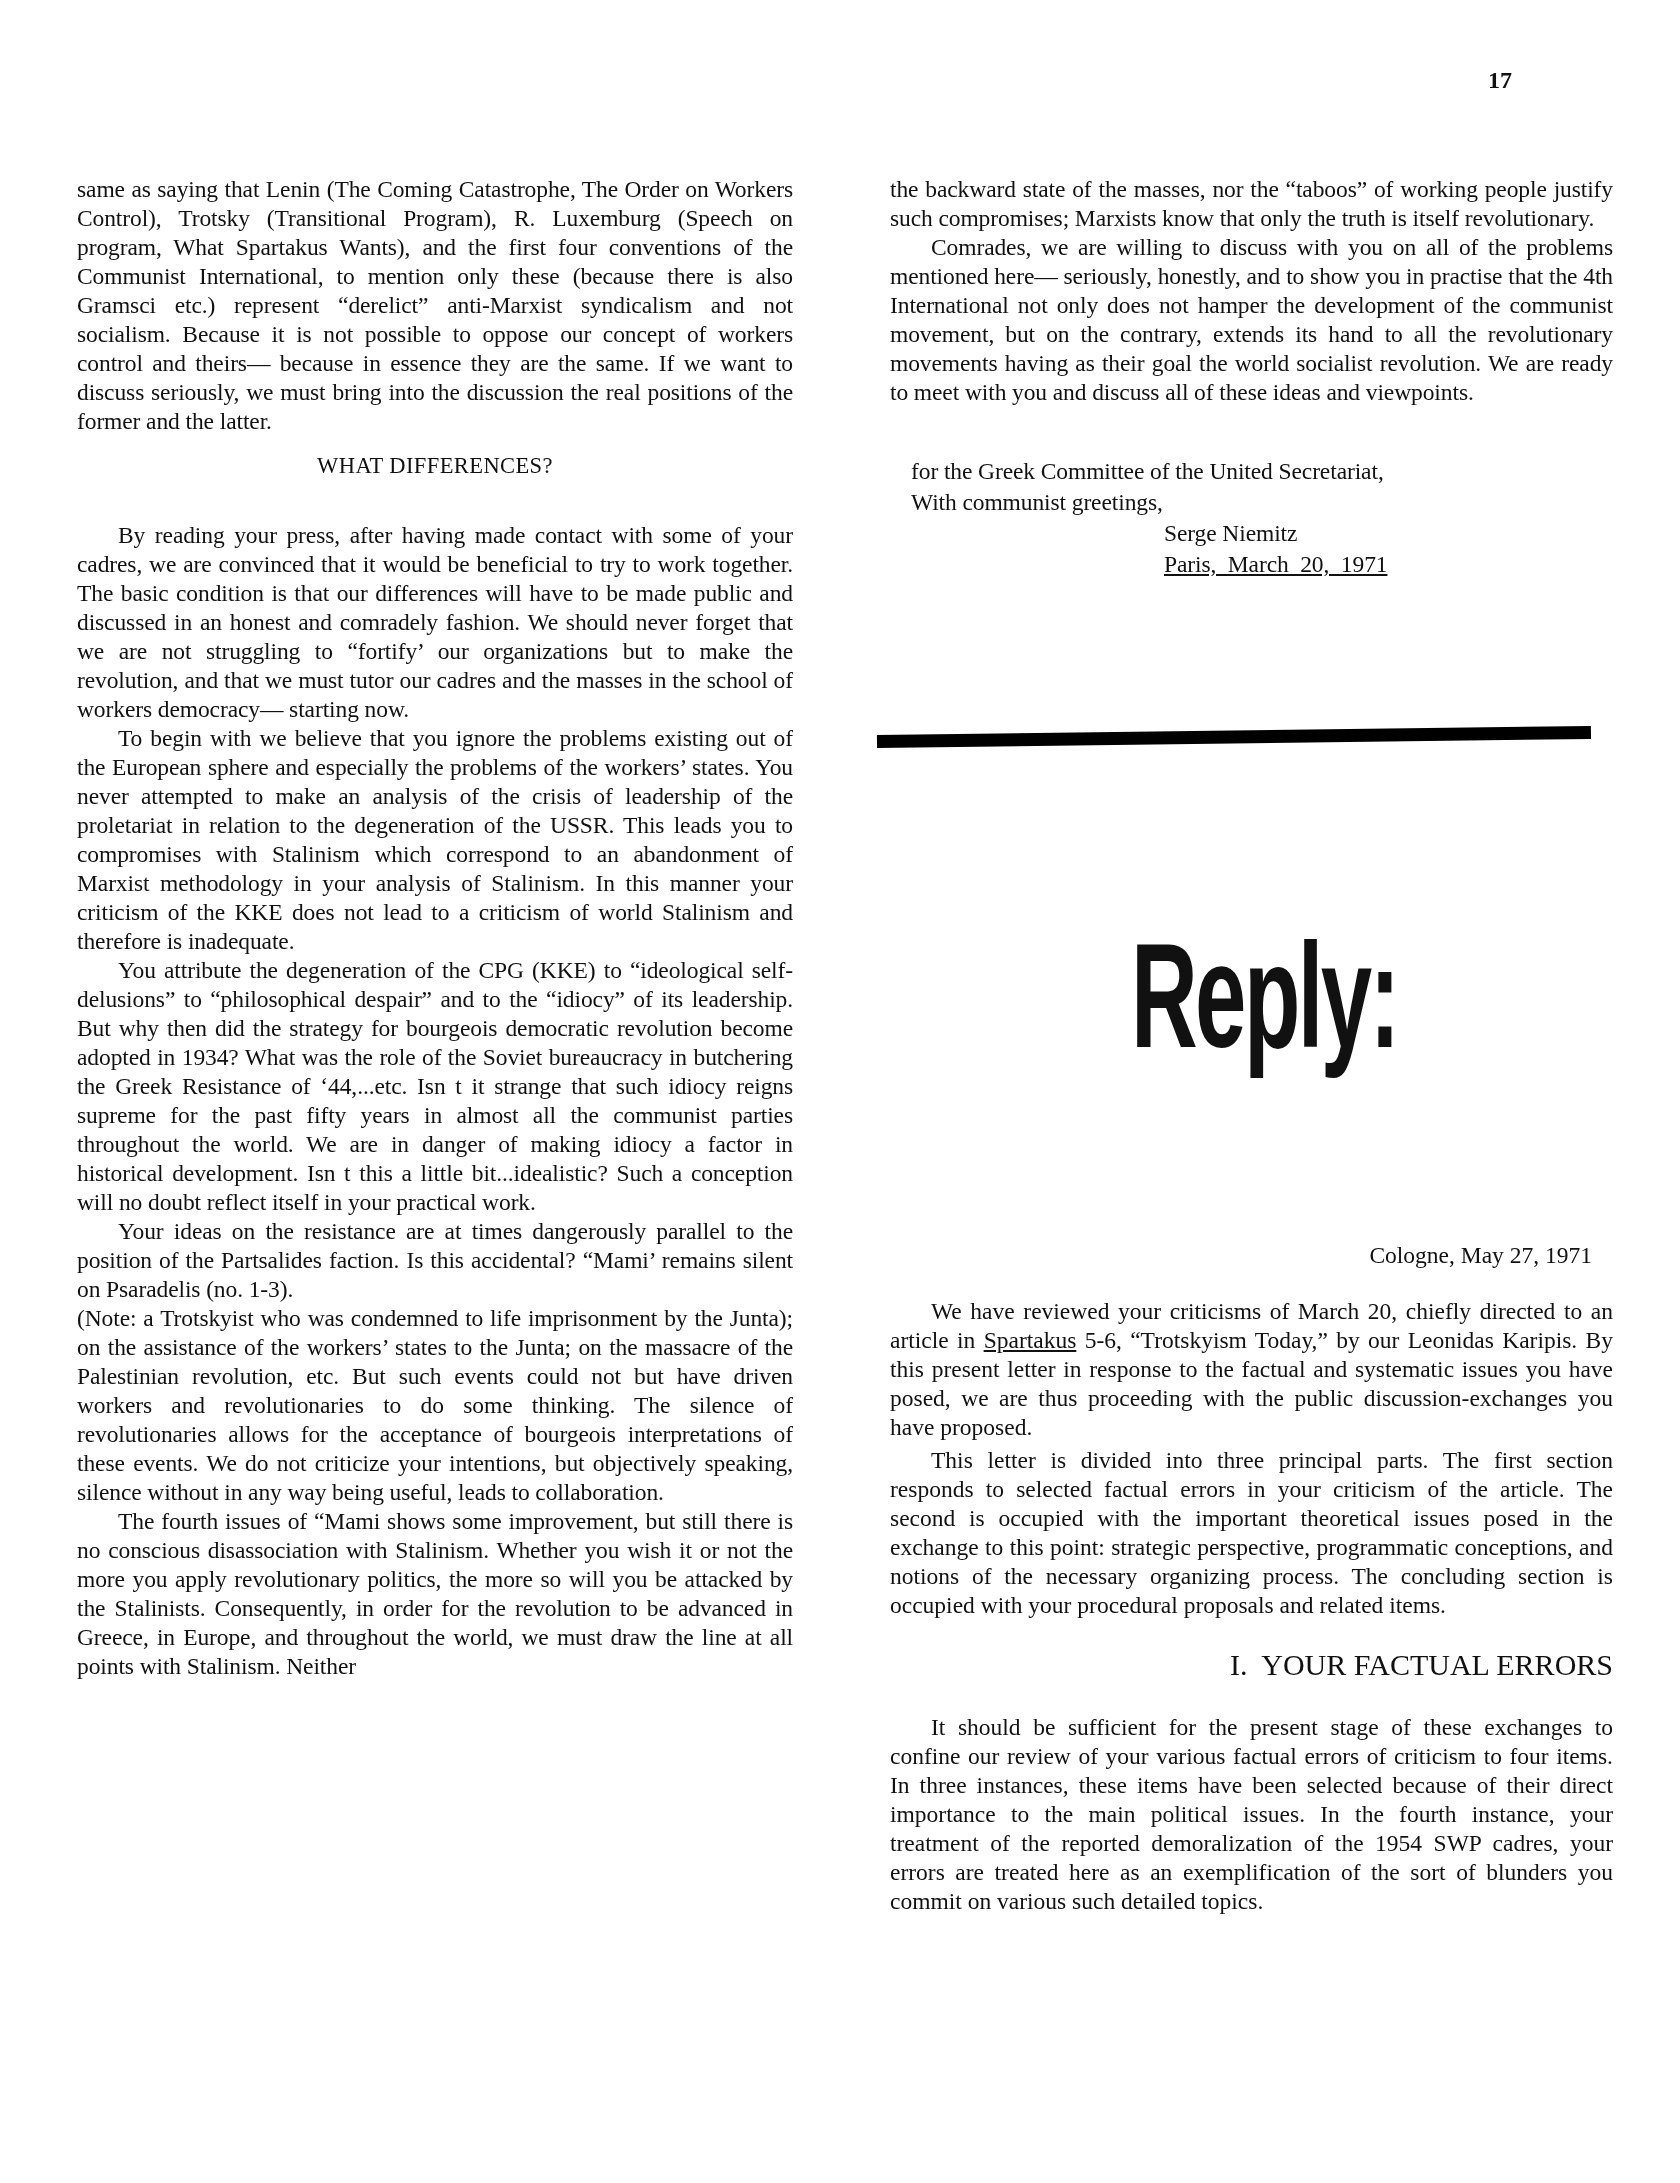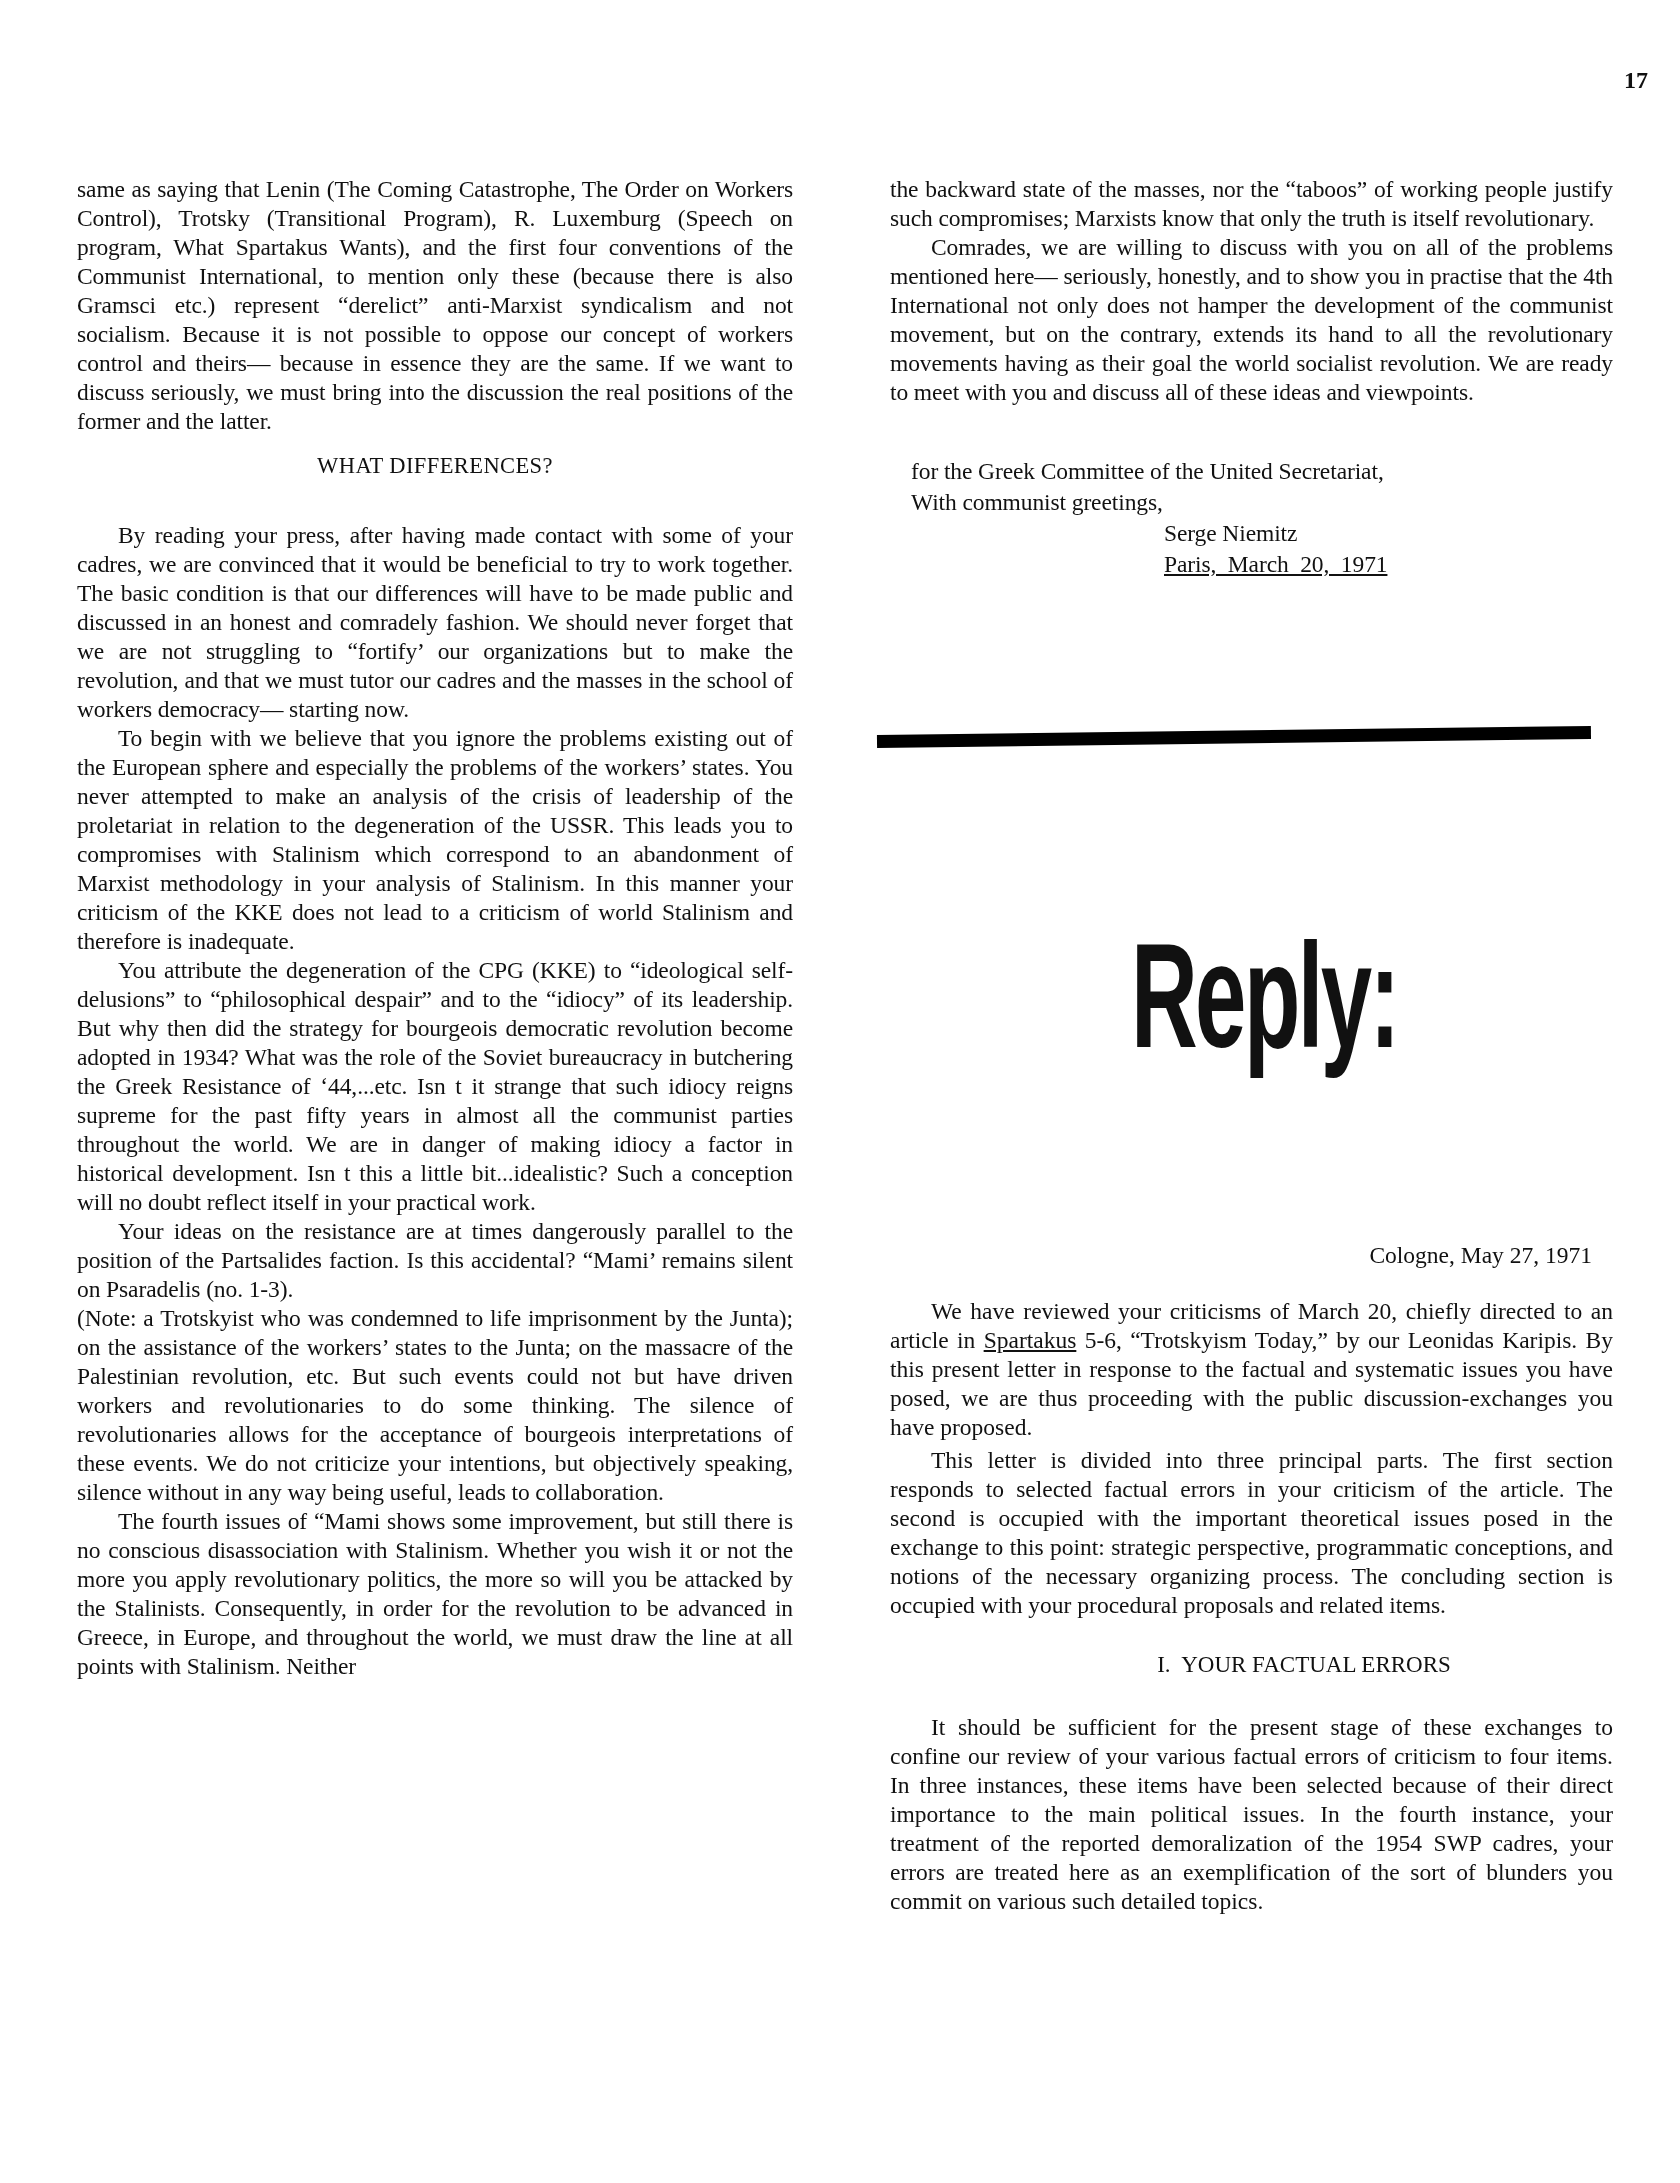--- a/index.html
+++ b/index.html
@@ -2,21 +2,21 @@
 <html style="font-size:11.2px"><head>
 <meta charset="utf-8">
 <style>
   html, body { margin: 0; padding: 0; background: #ffffff; }
   body {
     width: 1680px; height: 2183px; position: relative; overflow: hidden;
     font-family: "Liberation Serif", "DejaVu Serif", serif;
     color: #111111;
   }
   .page-number {
-    position: absolute; left: 1624px; top: 67px;
+    position: absolute; left: 1488px; top: 67px;
     font-size: 24px; font-weight: bold; text-align: center;
   }
   .column {
     position: absolute; top: 175px;
     font-size: 23.5px; line-height: 29px;
     text-align: justify; letter-spacing: -0.1px;
   }
   .col-left { left: 77px; width: 716px; }
   .col-right { left: 890px; width: 723px; }
   .para { margin: 0; text-indent: 0; }
@@ -37,21 +37,21 @@
     font-family: "Liberation Sans", "DejaVu Sans", sans-serif;
     font-weight: bold; font-size: 149px; line-height: 168px;
     letter-spacing: -4.2px; transform: scaleX(0.62); transform-origin: left top;
   }
   .reply-block {
     position: absolute; left: 890px; top: 1241px; width: 723px;
     font-size: 23.5px; line-height: 29px; text-align: justify;
   }
   .reply-date { text-align: right; margin-right: 21px; margin-bottom: 27px; }
   .underline { text-decoration: underline; }
-  .reply-heading { text-align: center; padding-left: 105px; margin: 29.5px 0 34px 0; font-size: 23px; }
+  .reply-heading { text-align: right; padding-left: 105px; margin: 29.5px 0 34px 0; font-size: 30px; }
 </style>
 </head>
 <body>
 
 <div class="page-number">17</div>
 
 <div class="column col-left">
   <p class="para">same as saying that Lenin (The Coming Catastrophe, The Order on Workers Control), Trotsky (Transitional Program), R. Luxemburg (Speech on program, What Spartakus Wants), and the first four conventions of the Communist International, to mention only these (because there is also Gramsci etc.) represent “derelict” anti-Marxist syndicalism and not socialism.   Because it is not possible to oppose our concept of workers  control and theirs— because in essence they are the same. If we want to discuss seriously, we must bring into the discussion the real positions of the former and the latter.</p>
   <div class="section-heading" style="margin-top:15.4px;">WHAT DIFFERENCES?</div>
   <p class="para indent">By reading your press, after having made contact with some of your cadres, we are convinced that it would be beneficial to try to work together. The basic condition is that our differences will have to be made public and discussed in an honest and comradely fashion.  We should never forget that we are not struggling to “fortify’ our organizations but to make the revolution, and that we must tutor our cadres and the masses in the school of workers democracy— starting now.</p>

